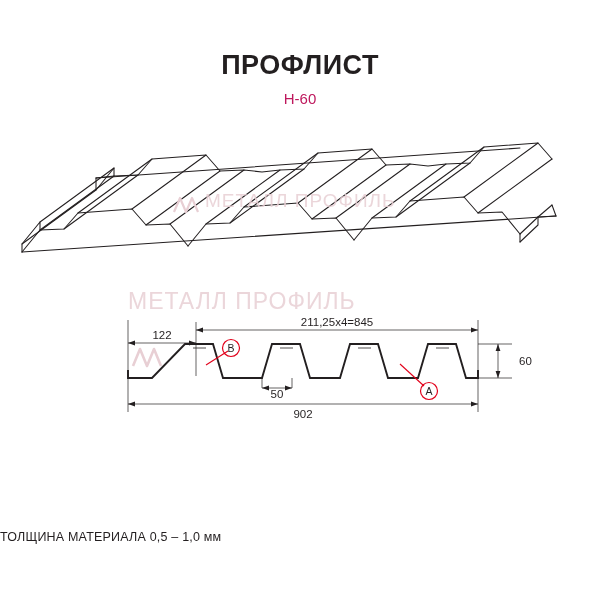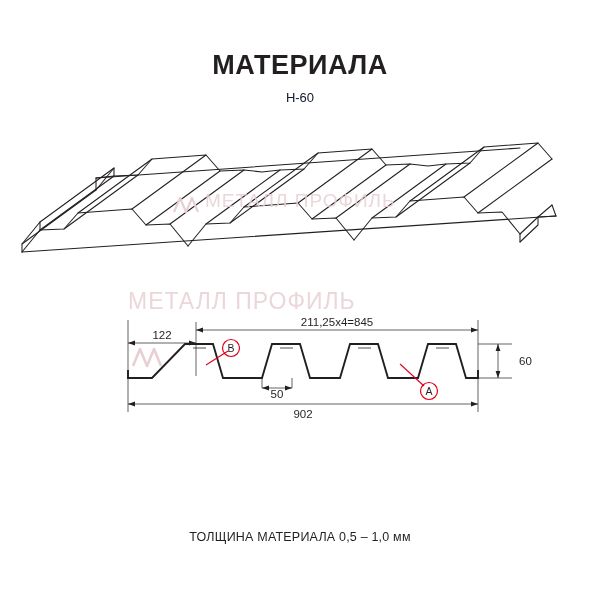--- a/index.html
+++ b/index.html
@@ -28,29 +28,29 @@
     font-weight: bold;
     color: #231f20;
     letter-spacing: 0.5px;
   }
   .subtitle {
     position: absolute;
     left: 0;
     top: 90px;
     width: 600px;
     text-align: center;
-    font-size: 13px;
-    color: #0f172a;
+    font-size: 15px;
+    color: #be185d;
   }
   .footer-note {
     position: absolute;
     left: 0;
     top: 530px;
     width: 600px;
-    text-align: center;
+    text-align: left;
     font-size: 12.5px;
     color: #231f20;
     letter-spacing: 0.2px;
   }
   .iso-wrap {
     position: absolute;
     left: 0;
     top: 120px;
     width: 600px;
     height: 160px;
@@ -80,21 +80,21 @@
   .wm-logo1 { left: 171px; top: 192px; }
   .wm-logo2 { left: 130px; top: 342px; }
   svg { display: block; overflow: visible; }
   text { font-family: "Liberation Sans", sans-serif; fill: #231f20; }
 </style>
 </head>
 <body>
 
 <div id="page">
 
-  <div class="title">МАТЕРИАЛА</div>
+  <div class="title">ПРОФЛИСТ</div>
   <div class="subtitle">Н-60</div>
 
   <div class="iso-wrap">
     <svg width="600" height="160" viewBox="0 0 600 160">
       <g fill="none" stroke="#231f20" stroke-width="1.05" stroke-linejoin="round" stroke-linecap="round">
 
         <path d="M 96 58 L 520 28"></path>
 
         <path d="M 22 132 L 556 96"></path>
 

